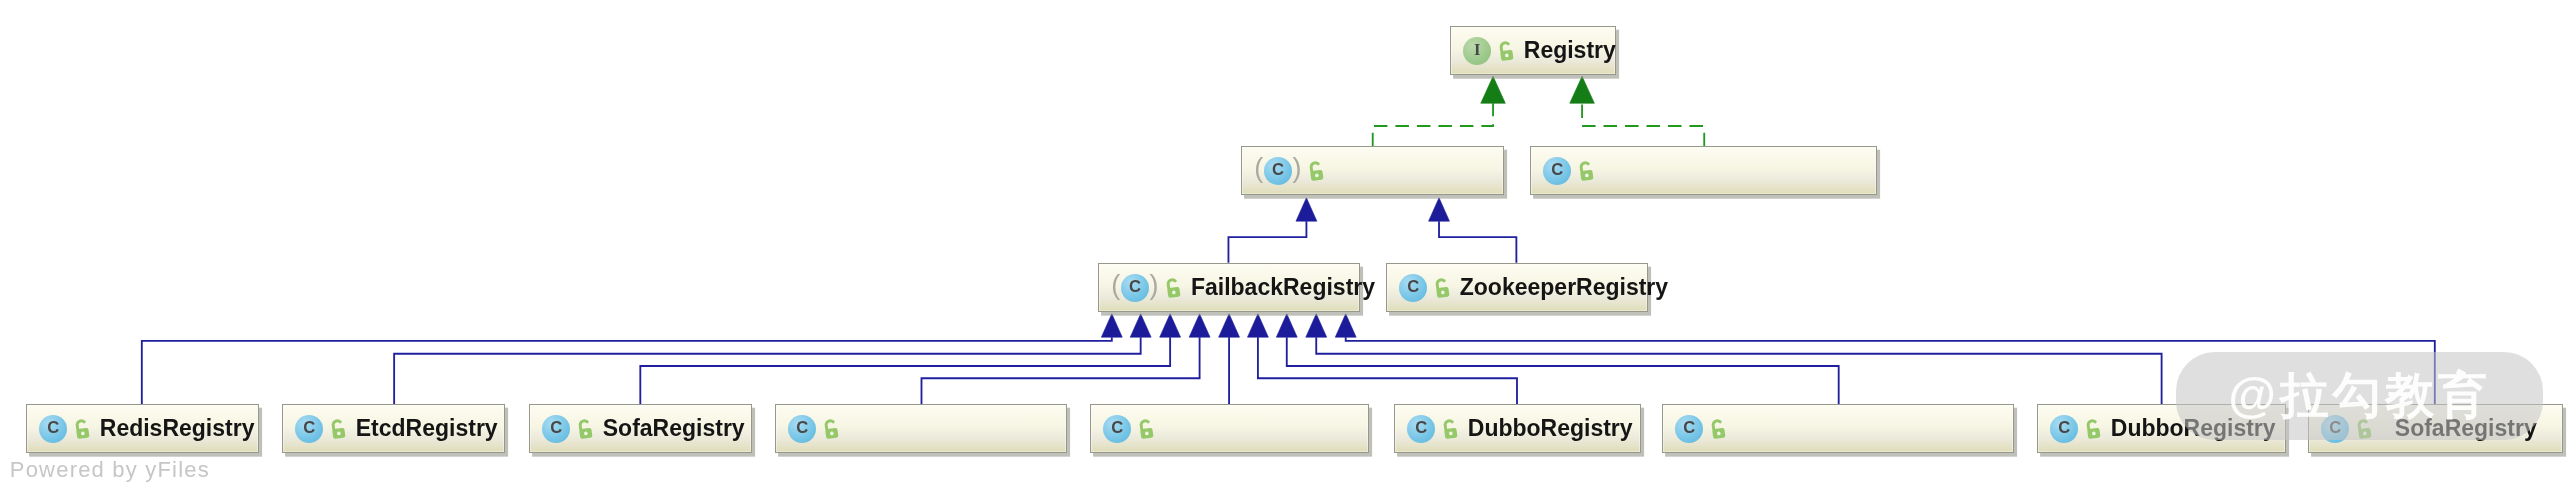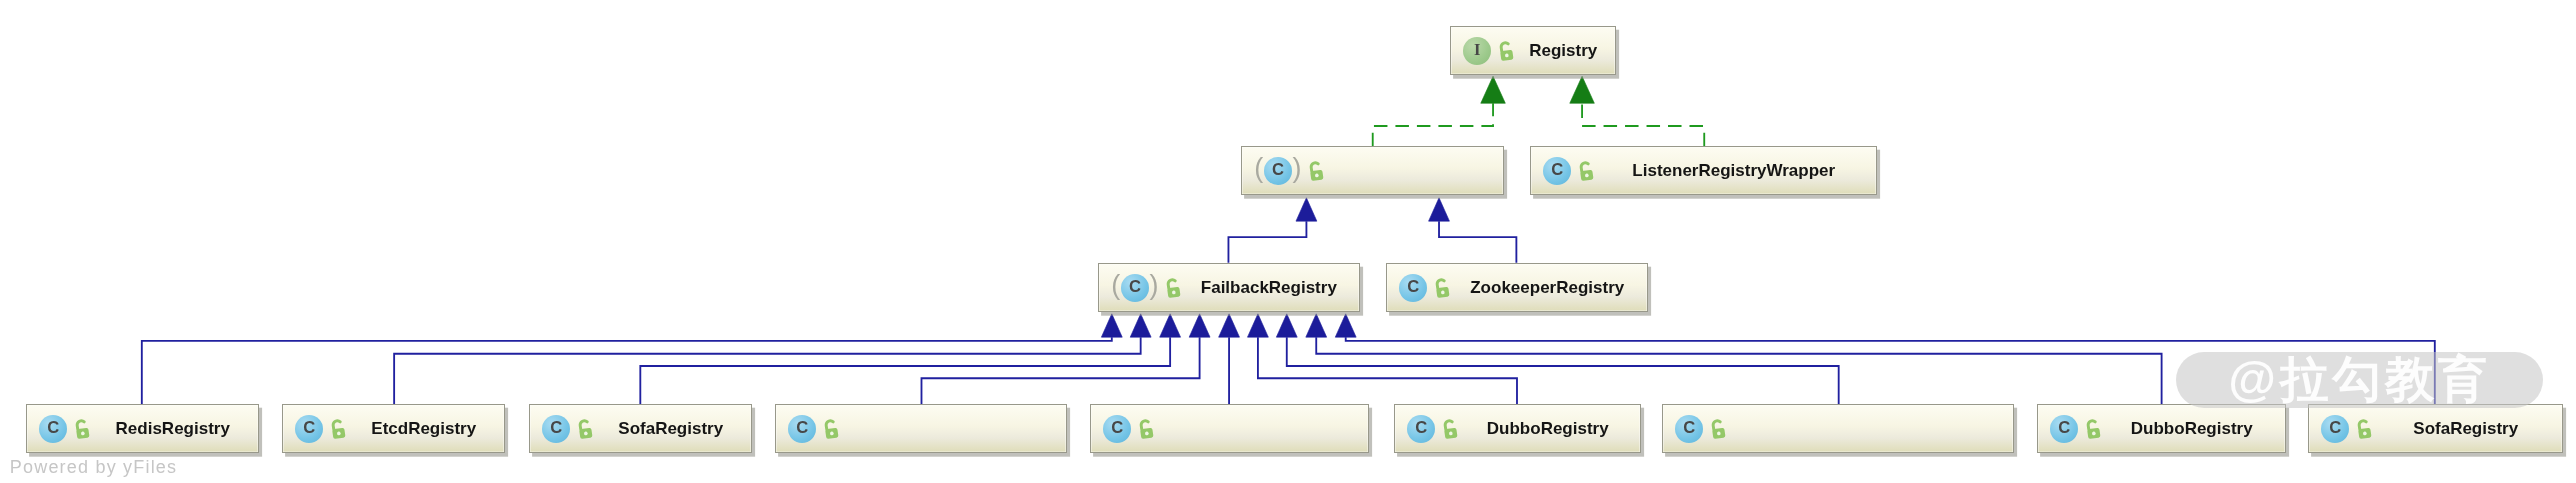--- a/index.html
+++ b/index.html
@@ -12,45 +12,45 @@
   .head-implements{fill:#157d15;stroke:#157d15;}
 
   .node{
     position:absolute;height:49px;z-index:2;box-sizing:border-box;
     display:flex;align-items:center;padding:0 12.3px;gap:8.6px;
     background:linear-gradient(to bottom,#fdfcf2 0%,#f7f5e3 45%,#eceadc 70%,#dfddb9 100%);
     border:1.2px solid #98988a;
     box-shadow:3.1px 3.7px 0 rgba(140,140,132,0.55), inset 0 0 0 0.6px rgba(255,255,255,0.65);
   }
   .node .label{
-    flex:1;text-align:center;font-size:17px;font-weight:600;color:#151515;
+    flex:1;text-align:center;font-size:23px;font-weight:600;color:#151515;
     white-space:nowrap;letter-spacing:0px;
   }
   .stereo{display:flex;align-items:center;gap:0.6px;flex:0 0 auto;}
   .circle{
     width:28px;height:28px;border-radius:50%;flex:0 0 auto;
     display:flex;align-items:center;justify-content:center;
     font-size:16.6px;font-weight:700;color:#474747;line-height:1;
   }
   .circle.class-bg{background:radial-gradient(circle at 35% 30%, #a9dcf2 0%, #74c4e6 60%, #5db4da 100%);}
   .circle.iface-bg{background:radial-gradient(circle at 35% 30%, #bcd9ab 0%, #9cc98b 60%, #8cbd7b 100%);}
   .circle .glyph-serif{font-family:"Liberation Serif","DejaVu Serif",serif;font-weight:700;}
   .paren{font-size:27px;font-weight:400;color:#a9a9a0;line-height:1;transform:translateY(-1.8px);}
   svg.lock{flex:0 0 auto;transform:rotate(-8deg);margin-left:3.7px;}
 
   .watermark{
-    position:absolute;left:2176px;top:352px;width:367px;height:56px;z-index:5;
+    position:absolute;left:2176px;top:352px;width:367px;height:88px;z-index:5;
     background:rgba(196,196,196,0.55);border-radius:39px;
     display:flex;align-items:center;justify-content:center;
     font-size:49px;font-weight:700;color:rgba(255,255,255,0.92);
     letter-spacing:3.7px;white-space:nowrap;
   }
   .powered{
     position:absolute;left:9.8px;top:457px;z-index:3;
-    font-size:18px;color:#c6c6c6;letter-spacing:1.2px;white-space:nowrap;
+    font-size:22px;color:#c6c6c6;letter-spacing:1.2px;white-space:nowrap;
   }
 </style>
 </head>
 <body>
 
 <div class="canvas">
 
   <svg class="edges" width="2576" height="484" viewBox="0 0 4196 788">
 
     <g>
@@ -142,21 +142,20 @@
     <span class="stereo">
       <span class="circle class-bg">
           <span>C</span>
         </span>
       <svg class="lock" width="19.6" height="22" viewBox="0 0 24 27">
         <path d="M7 13 V8.5 a5.2 5.2 0 0 1 9.2 -3.3" fill="none" stroke="#94c868" stroke-width="3.6" stroke-linecap="round"></path>
         <rect x="5" y="13" width="15" height="12" rx="2.5" fill="#94c868"></rect>
         <circle cx="12.5" cy="19" r="2.2" fill="#eef6e4"></circle>
       </svg>
     </span>
-    <span class="label">ListenerRegistryWrapper</span>
   </div>
 
   <div class="node" style="left:1098px;top:263px;width:262px;">
     <span class="stereo">
       <span class="paren">(</span>
       <span class="circle class-bg">
           <span>C</span>
         </span>
       <span class="paren">)</span>
       <svg class="lock" width="19.6" height="22" viewBox="0 0 24 27">

